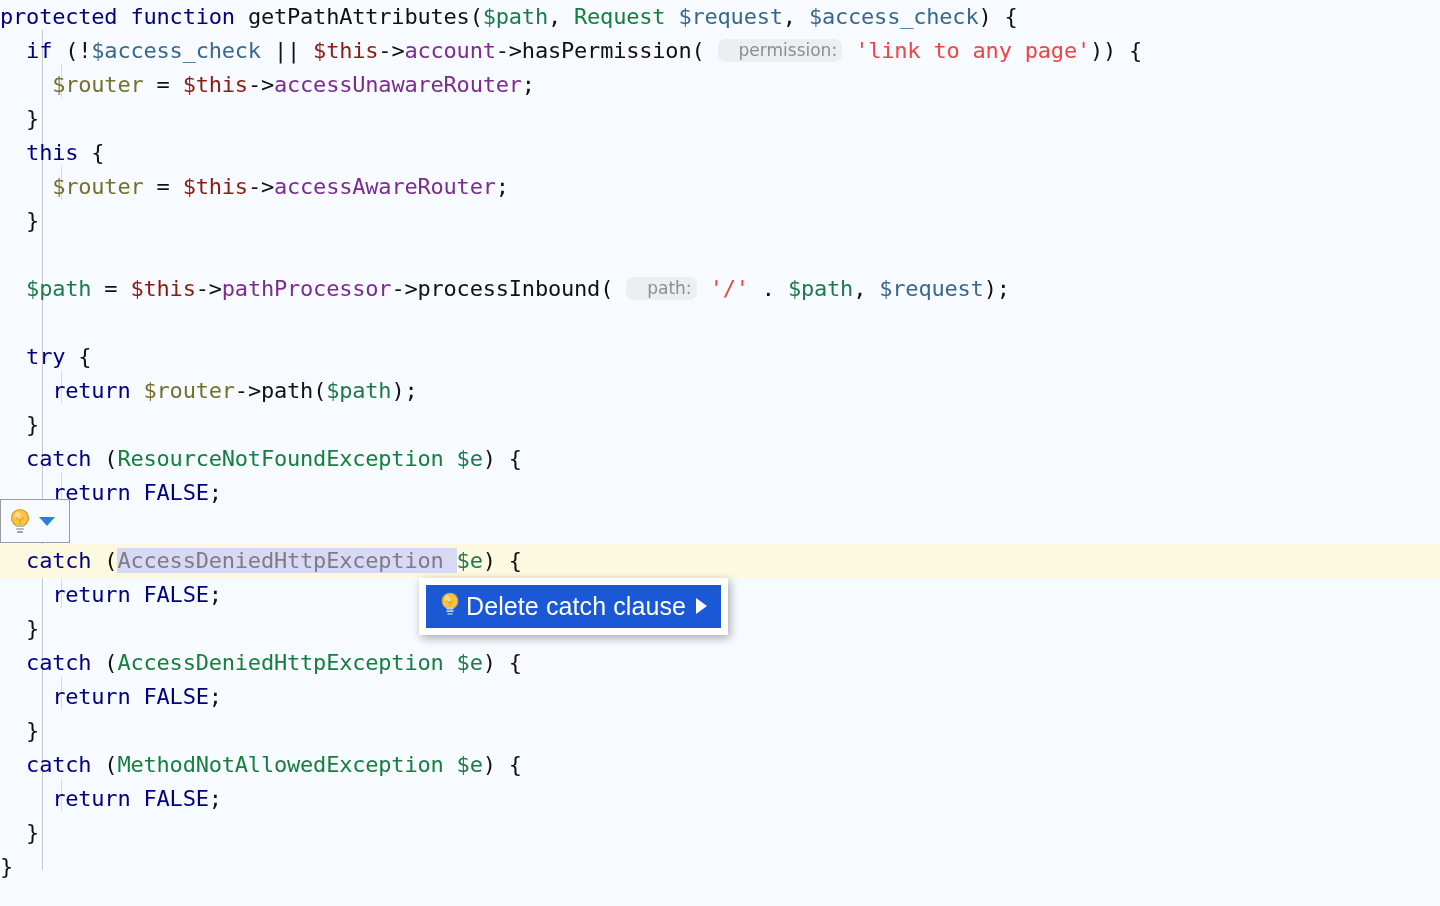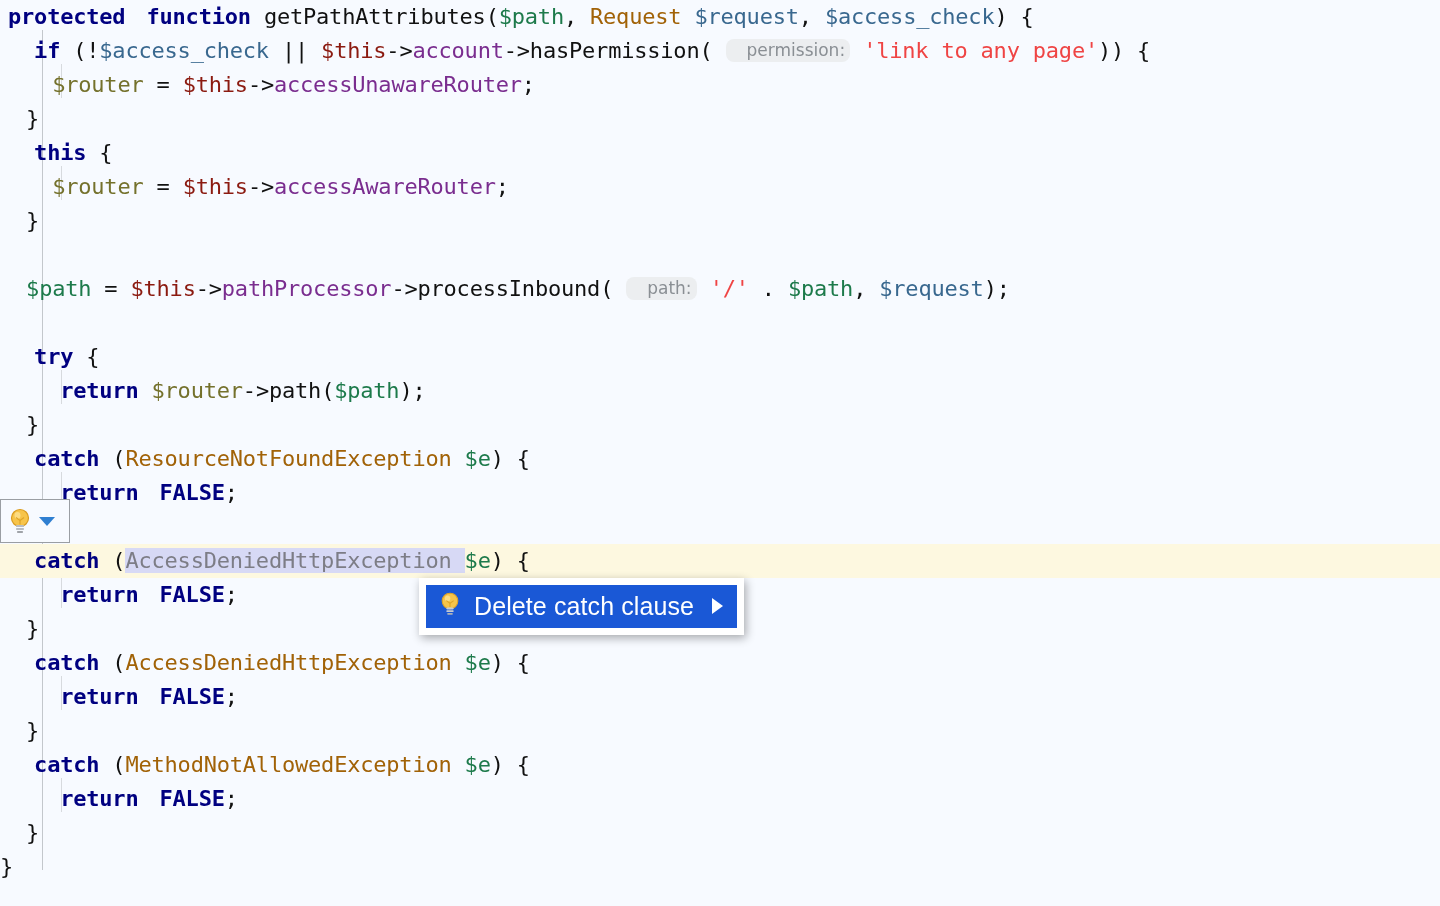--- a/index.html
+++ b/index.html
@@ -47,29 +47,29 @@
     letter-spacing: -0.2px;
     color: #0d0d0d;
   }
   .line .txt { position: relative; z-index: 2; }
 
   .line.caret {
     background: #fdf8e0;
   }
 
   
-  .kw   { color: #000080; font-weight: 700; margin-left: 8px; }
+  .kw   { color: #000080; font-weight: 400; }
   .fn   { color: #111111; }
   .var  { color: #1d7a4b; }
   .param{ color: #39688f; }
   .this { color: #8b1a10; }
   .field{ color: #7a2d8f; }
   .local{ color: #74712c; }
   .str  { color: #ef4444; }
-  .cls  { color: #a16207; }
+  .cls  { color: #15803d; }
   .plain{ color: #111111; }
   .sel  { background: #d7d9f5; color: #7d7d86; }
 
   
   .hint {
     background: #eceef0;
     color: #8a8f94;
     border-radius: 8px;
     padding: 1px 5px 2px 21px;
     font-size: 17px;
@@ -107,21 +107,21 @@
     background: #ffffff;
     padding: 7px;
     box-shadow: 2px 3px 9px rgba(0,0,0,0.33);
     z-index: 20;
   }
   #intention-item {
     background: #1a58d6;
     color: #ffffff;
     display: flex;
     align-items: center;
-    gap: 12px;
+    gap: 4px;
     padding: 6px 14px 7px 12px;
     cursor: pointer;
     white-space: nowrap;
   }
   #intention-item .label {
     font-family: "Liberation Sans", "DejaVu Sans", sans-serif;
     font-size: 25px;
     letter-spacing: 0.1px;
   }
   .tri-right {

